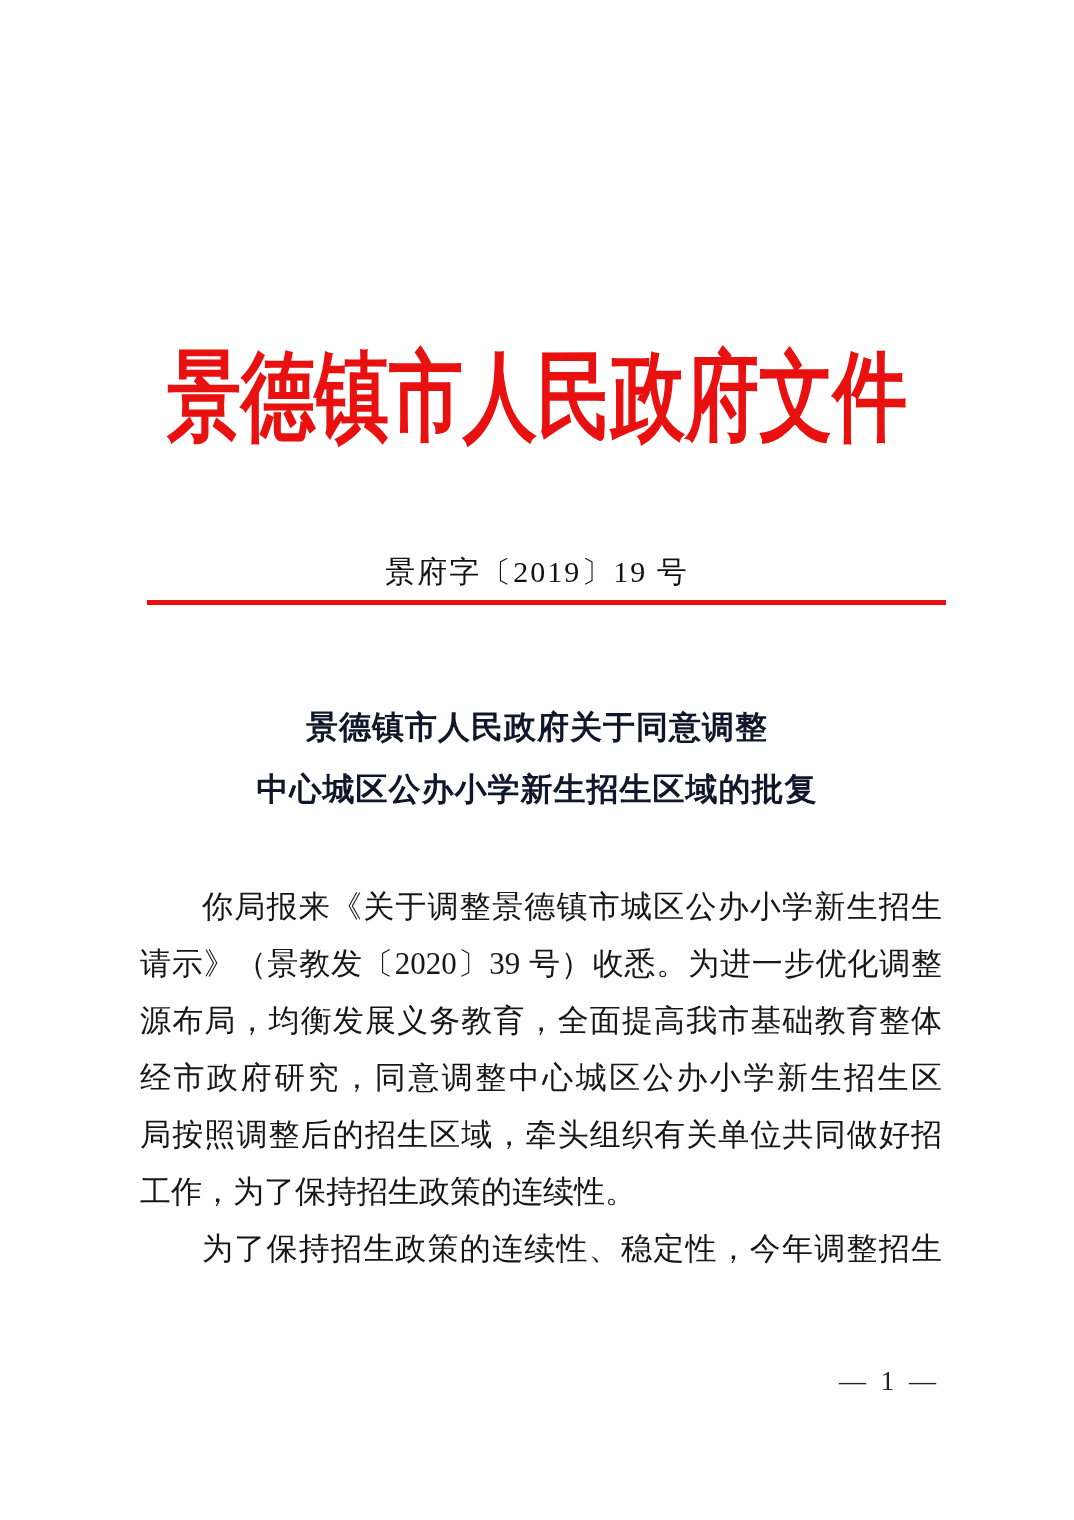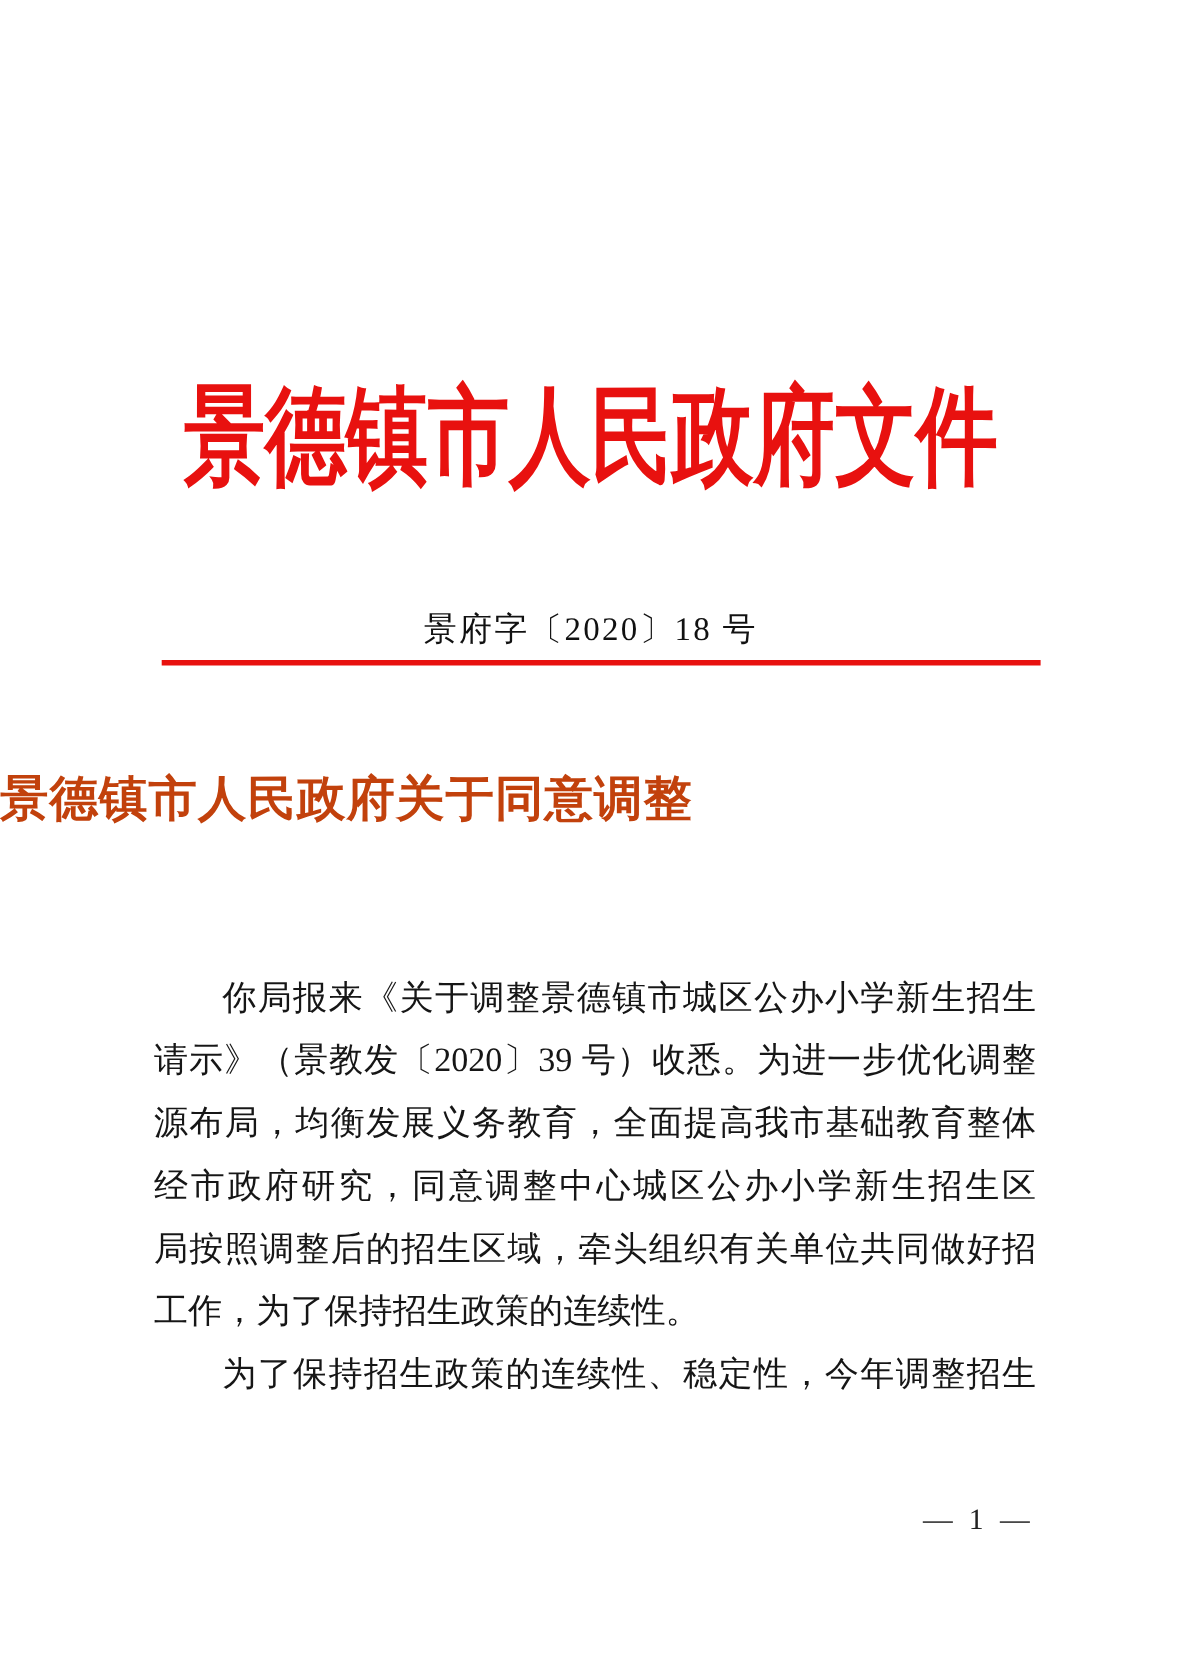--- a/index.html
+++ b/index.html
@@ -54,25 +54,25 @@
     width: 799px;
     height: 5px;
     background: var(--color-accent-red);
   }
   
   .doc-title {
     position: absolute;
     top: 696px;
     left: 0;
     width: 100%;
-    text-align: left;
+    text-align: center;
     font-weight: bold;
-    font-size: 44px;
+    font-size: 32px;
     line-height: 62px;
-    color: #c2410c;
+    color: #0f172a;
     letter-spacing: 1px;
   }
   
   .body-text {
     position: absolute;
     top: 878px;
     left: 140px;
     width: 802px;
     font-size: 31px;
     color: #161616;
@@ -107,26 +107,27 @@
     white-space: nowrap;
   }
 </style>
 </head>
 <body>
 
 <div class="page">
 
   <div class="org-title">景德镇市人民政府文件</div>
 
-  <div class="doc-number">景府字〔2020〕18 号</div>
+  <div class="doc-number">景府字〔2019〕19 号</div>
 
   <div class="red-rule"></div>
 
   <div class="doc-title">
     <div>景德镇市人民政府关于同意调整</div>
+    <div>中心城区公办小学新生招生区域的批复</div>
   </div>
 
   <div class="body-text">
     <div class="line indent fill">你局报来《关于调整景德镇市城区公办小学新生招生区域的</div>
     <div class="line fill">请示》（景教发〔2020〕39 号）收悉。为进一步优化调整教育资</div>
     <div class="line fill">源布局，均衡发展义务教育，全面提高我市基础教育整体水平，</div>
     <div class="line fill">经市政府研究，同意调整中心城区公办小学新生招生区域。由你</div>
     <div class="line fill">局按照调整后的招生区域，牵头组织有关单位共同做好招生相关</div>
     <div class="line">工作，为了保持招生政策的连续性。</div>
     <div class="line indent fill">为了保持招生政策的连续性、稳定性，今年调整招生区域的</div>

